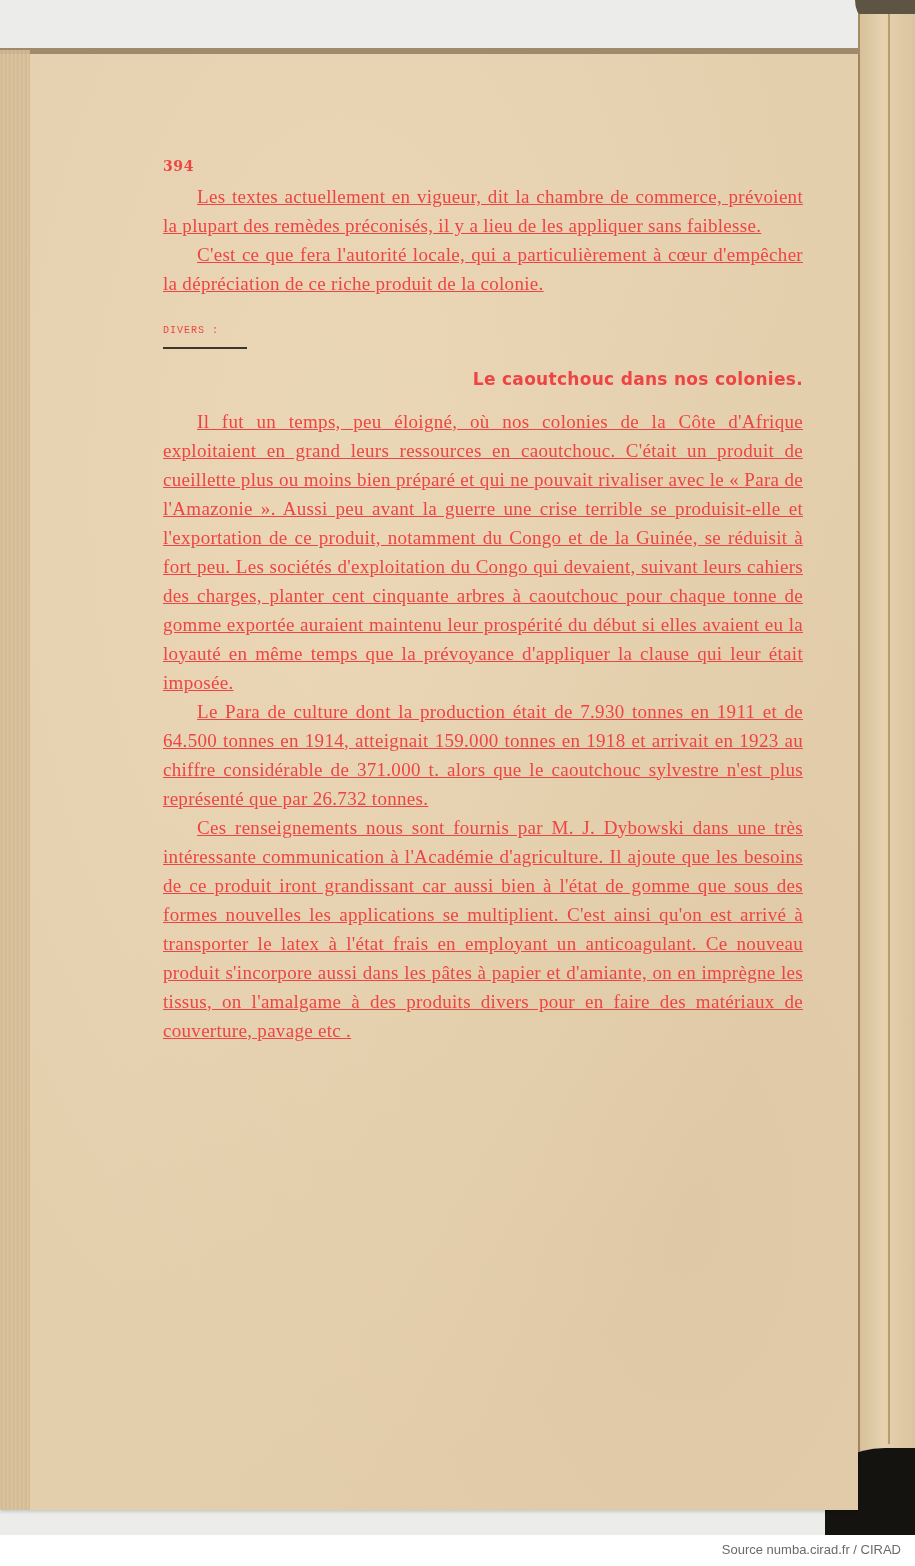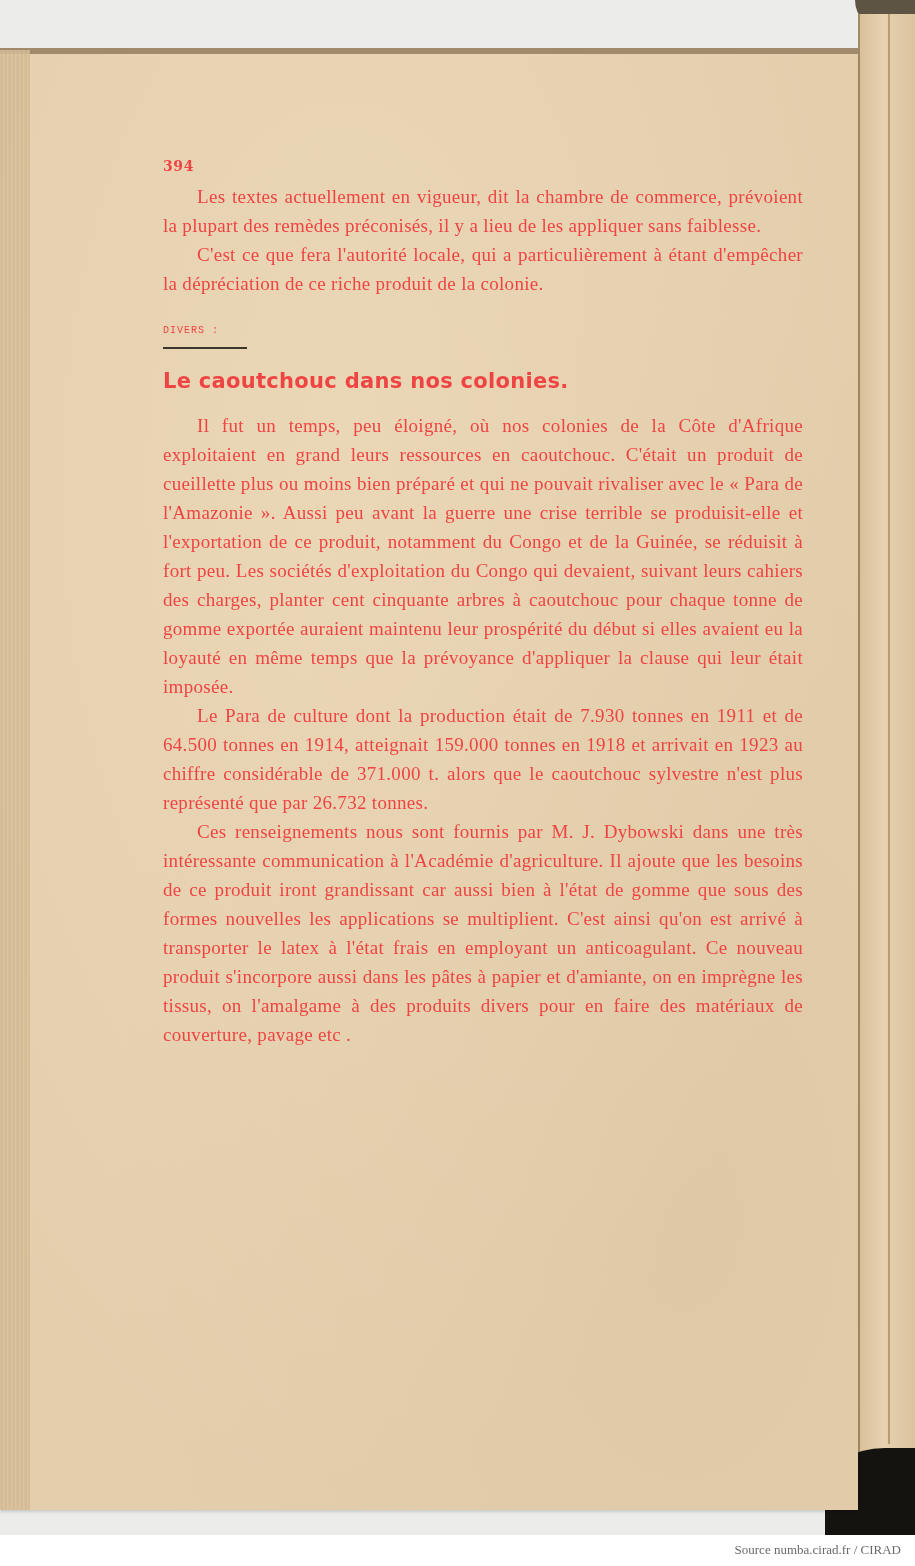--- a/index.html
+++ b/index.html
@@ -45,53 +45,53 @@
     .cover-bottom {
       position: absolute; left: 825px; top: 1448px; width: 90px; height: 87px;
       background: #14130f; border-top-left-radius: 60px 40px;
     }
     .source-bar {
       position: absolute; left: 0; top: 1535px; width: 915px; height: 31px;
       background: #ffffff;
     }
     .source-text {
       position: absolute; right: 14px; top: 1542px;
-      font-family: Liberation Serif, serif; font-size: 13px; color: #6a6a6a;
+      font-family: Liberation Sans, sans-serif; font-size: 13px; color: #6a6a6a;
     }
 
     .content {
       position: absolute; left: 163px; top: 158px; width: 640px;
       color: #ef4444;
     }
     .running-head {
       position: relative; height: 24px;
       font-size: 12.5px; font-weight: bold; letter-spacing: 0.6px;
     }
     .page-number { position: absolute; left: 0; top: 0; font-size: 14px; }
     .running-title { position: absolute; left: 108px; top: 1px; font-variant: small-caps; }
 
     p.txt {
       margin: 0; font-size: 17.2px; line-height: 29px; text-align: justify;
       font-family: "Liberation Serif", serif;
       font-size: 19px; letter-spacing: 0.3px;
     }
-    p.indent { text-indent: 34px; }
+    p.indent { text-indent: 34px; text-decoration: underline; }
     .para-1 { margin-top: 21px; }
     .para-2 { margin-top: 1px; }
 
     .section-label {
       margin-top: 27px; font-size: 10px; letter-spacing: 1px;
       display: inline-block; font-family: Liberation Mono, monospace;
     }
     .section-rule {
       width: 84px; height: 1.5px; background: #3d362c; margin-top: 10px;
     }
     .article-title {
-      text-align: left; font-family: "DejaVu Sans", sans-serif;
-      font-weight: bold; font-size: 21px; margin-top: 20px; margin-bottom: 18px;
+      text-align: right; font-family: "DejaVu Sans", sans-serif;
+      font-weight: bold; font-size: 17px; margin-top: 20px; margin-bottom: 18px;
       letter-spacing: 0.3px;
     }
     .art-p { margin-top: 1px; }
   </style>
 </head>
 <body>
 
 <div class="scan-bg"></div>
 <div class="cover-top"></div>
 <div class="spine"></div>
@@ -100,21 +100,21 @@
 <div class="page"></div>
 <div class="top-border"></div>
 <div class="page-edge-left"></div>
 
 <div class="content">
   <div class="running-head">
     <span class="page-number">394</span>
   </div>
 
   <p class="txt indent para-1">Les textes actuellement en vigueur, dit la chambre de commerce, prévoient la plupart des remèdes préconisés, il y a lieu de les appliquer sans faiblesse.</p>
-  <p class="txt indent para-2">C'est ce que fera l'autorité locale, qui a particulièrement à étant d'empêcher la dépréciation de ce riche produit de la colonie.</p>
+  <p class="txt indent para-2">C'est ce que fera l'autorité locale, qui a particulièrement à cœur d'empêcher la dépréciation de ce riche produit de la colonie.</p>
 
   <div class="section-label">DIVERS :</div>
   <div class="section-rule"></div>
 
   <div class="article-title">Le caoutchouc dans nos colonies.</div>
 
   <p class="txt indent art-p">Il fut un temps, peu éloigné, où nos colonies de la Côte d'Afrique exploitaient en grand leurs ressources en caoutchouc. C'était un produit de cueillette plus ou moins bien préparé et qui ne pouvait rivaliser avec le « Para de l'Amazonie ». Aussi peu avant la guerre une crise terrible se produisit-elle et l'exportation de ce produit, notamment du Congo et de la Guinée, se réduisit à fort peu. Les sociétés d'exploitation du Congo qui devaient, suivant leurs cahiers des charges, planter cent cinquante arbres à caoutchouc pour chaque tonne de gomme exportée auraient maintenu leur prospérité du début si elles avaient eu la loyauté en même temps que la prévoyance d'appliquer la clause qui leur était imposée.</p>
   <p class="txt indent art-p">Le Para de culture dont la production était de 7.930 tonnes en 1911 et de 64.500 tonnes en 1914, atteignait 159.000 tonnes en 1918 et arrivait en 1923 au chiffre considérable de 371.000 t. alors que le caoutchouc sylvestre n'est plus représenté que par 26.732 tonnes.</p>
   <p class="txt indent art-p">Ces renseignements nous sont fournis par M. J. Dybowski dans une très intéressante communication à l'Académie d'agriculture. Il ajoute que les besoins de ce produit iront grandissant car aussi bien à l'état de gomme que sous des formes nouvelles les applications se multiplient. C'est ainsi qu'on est arrivé à transporter le latex à l'état frais en employant un anticoagulant. Ce nouveau produit s'incorpore aussi dans les pâtes à papier et d'amiante, on en imprègne les tissus, on l'amalgame à des produits divers pour en faire des matériaux de couverture, pavage etc .</p>
 </div>

